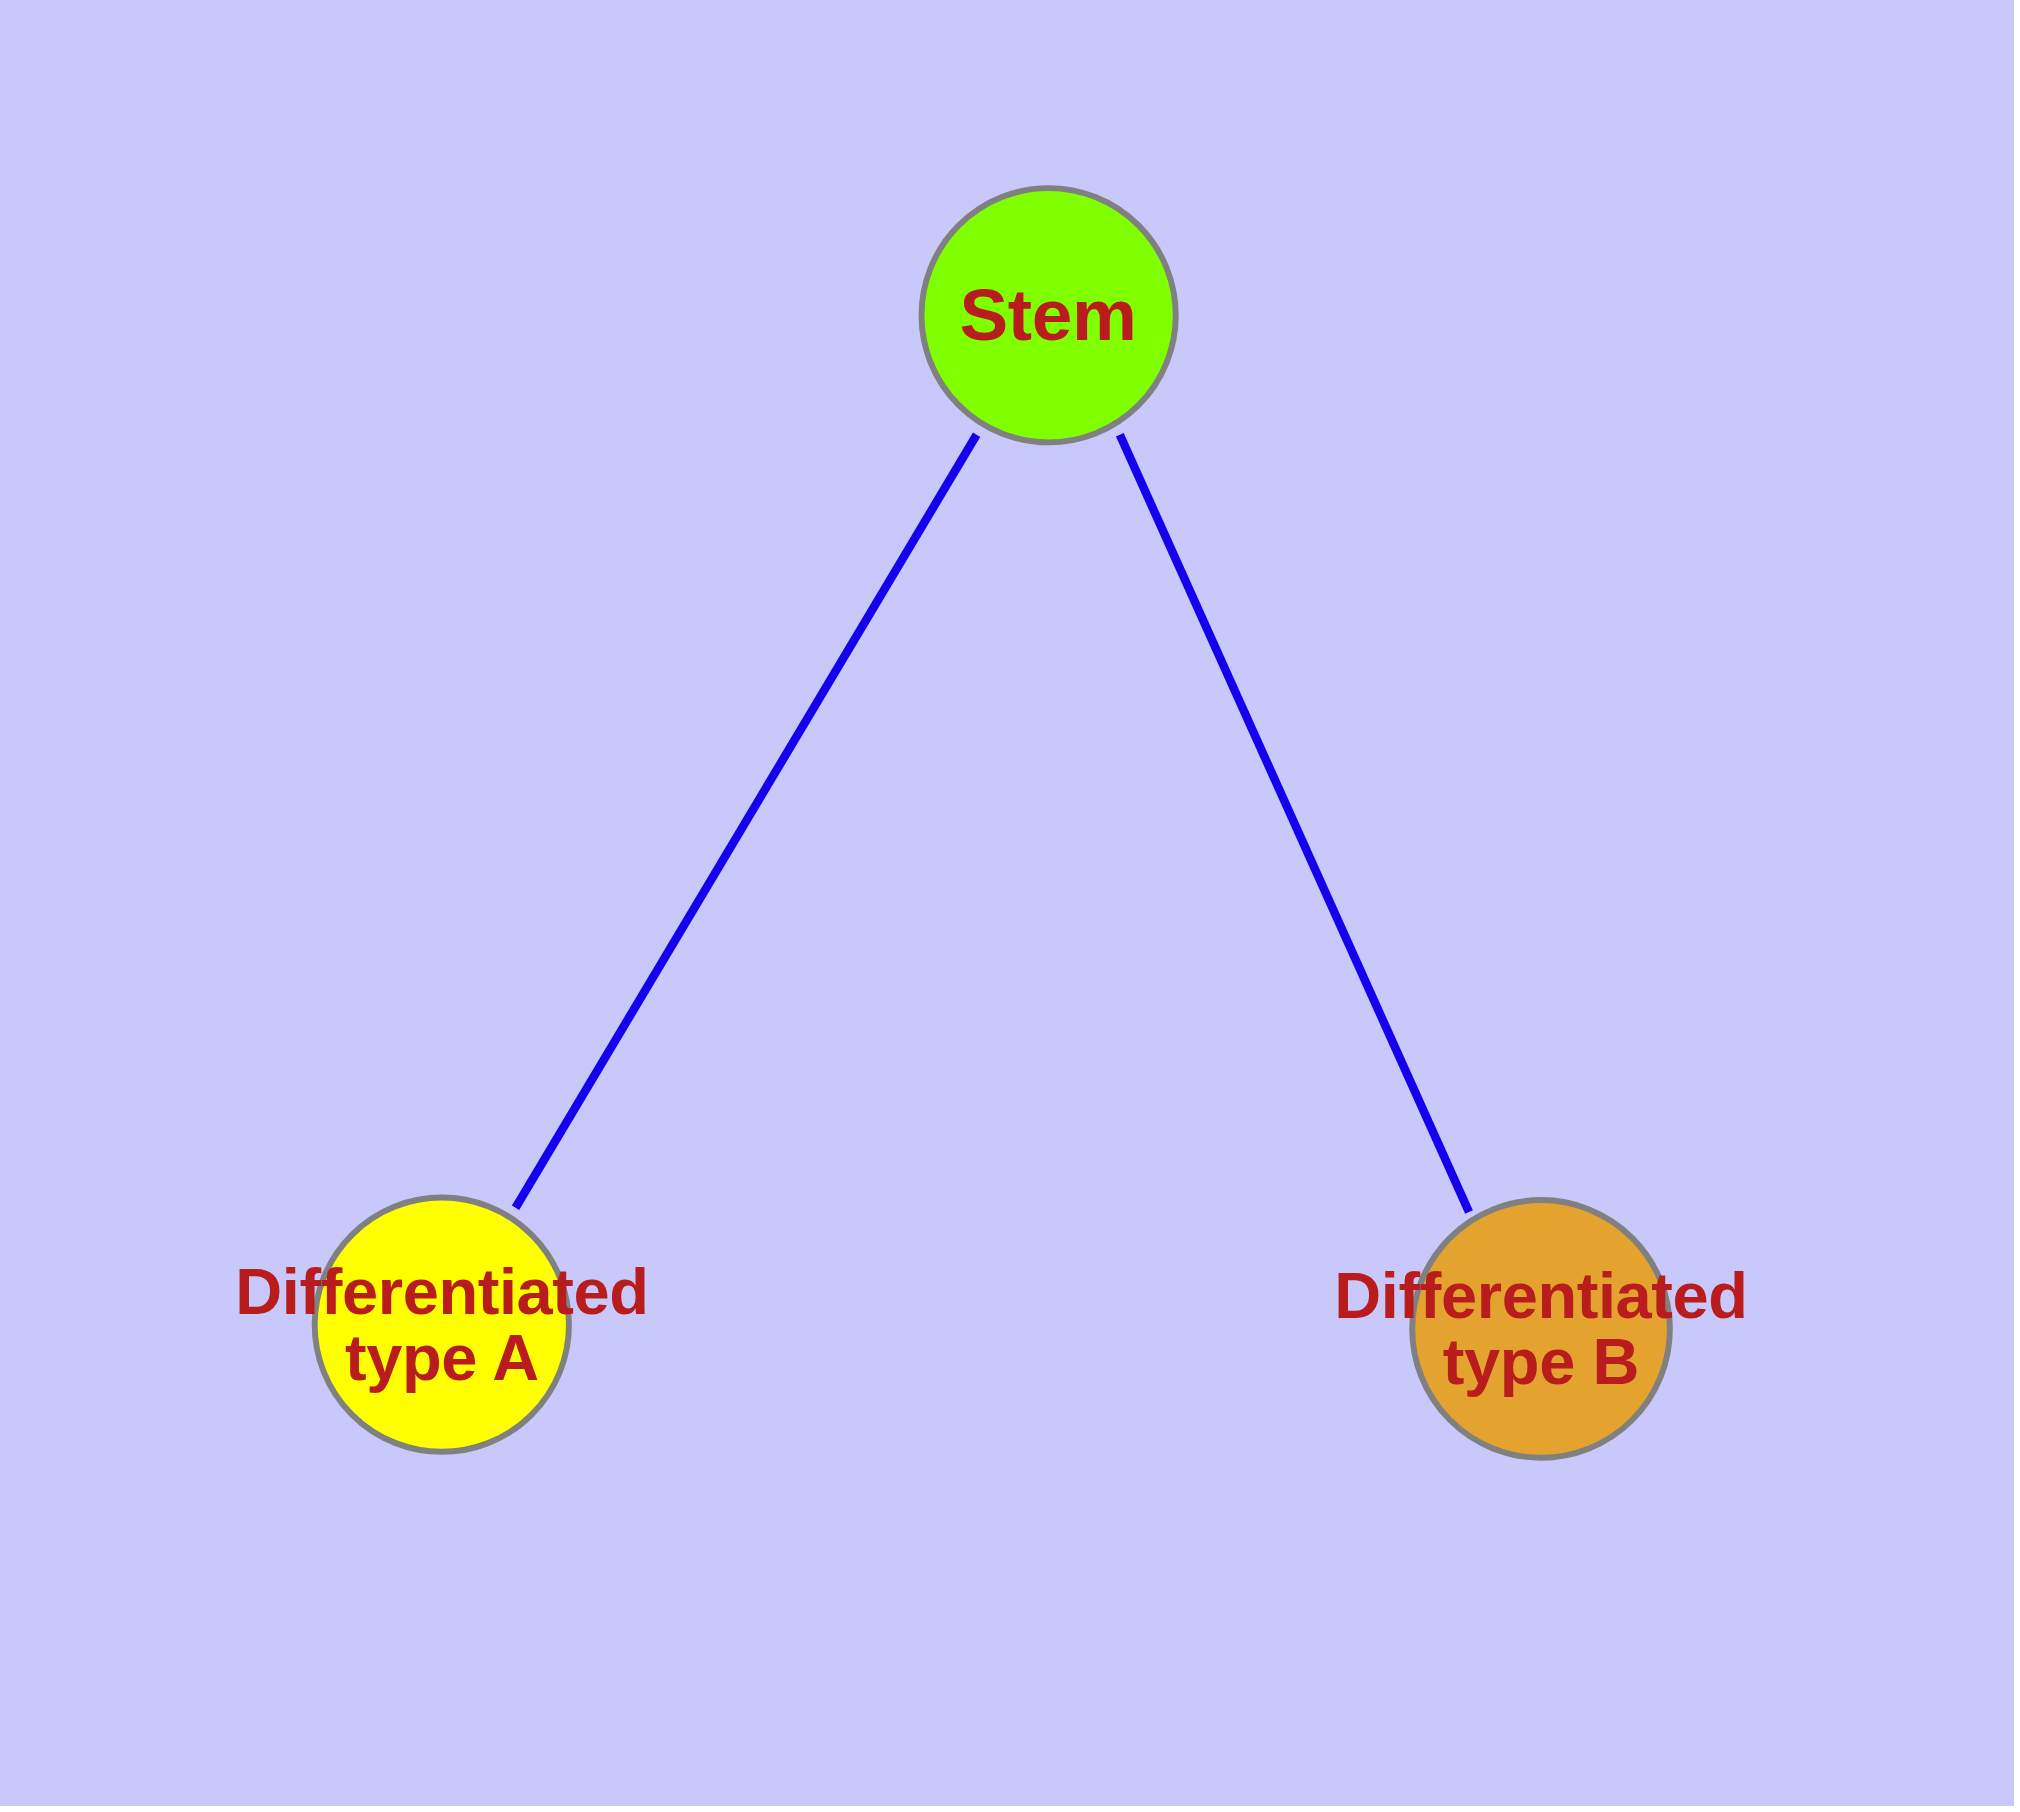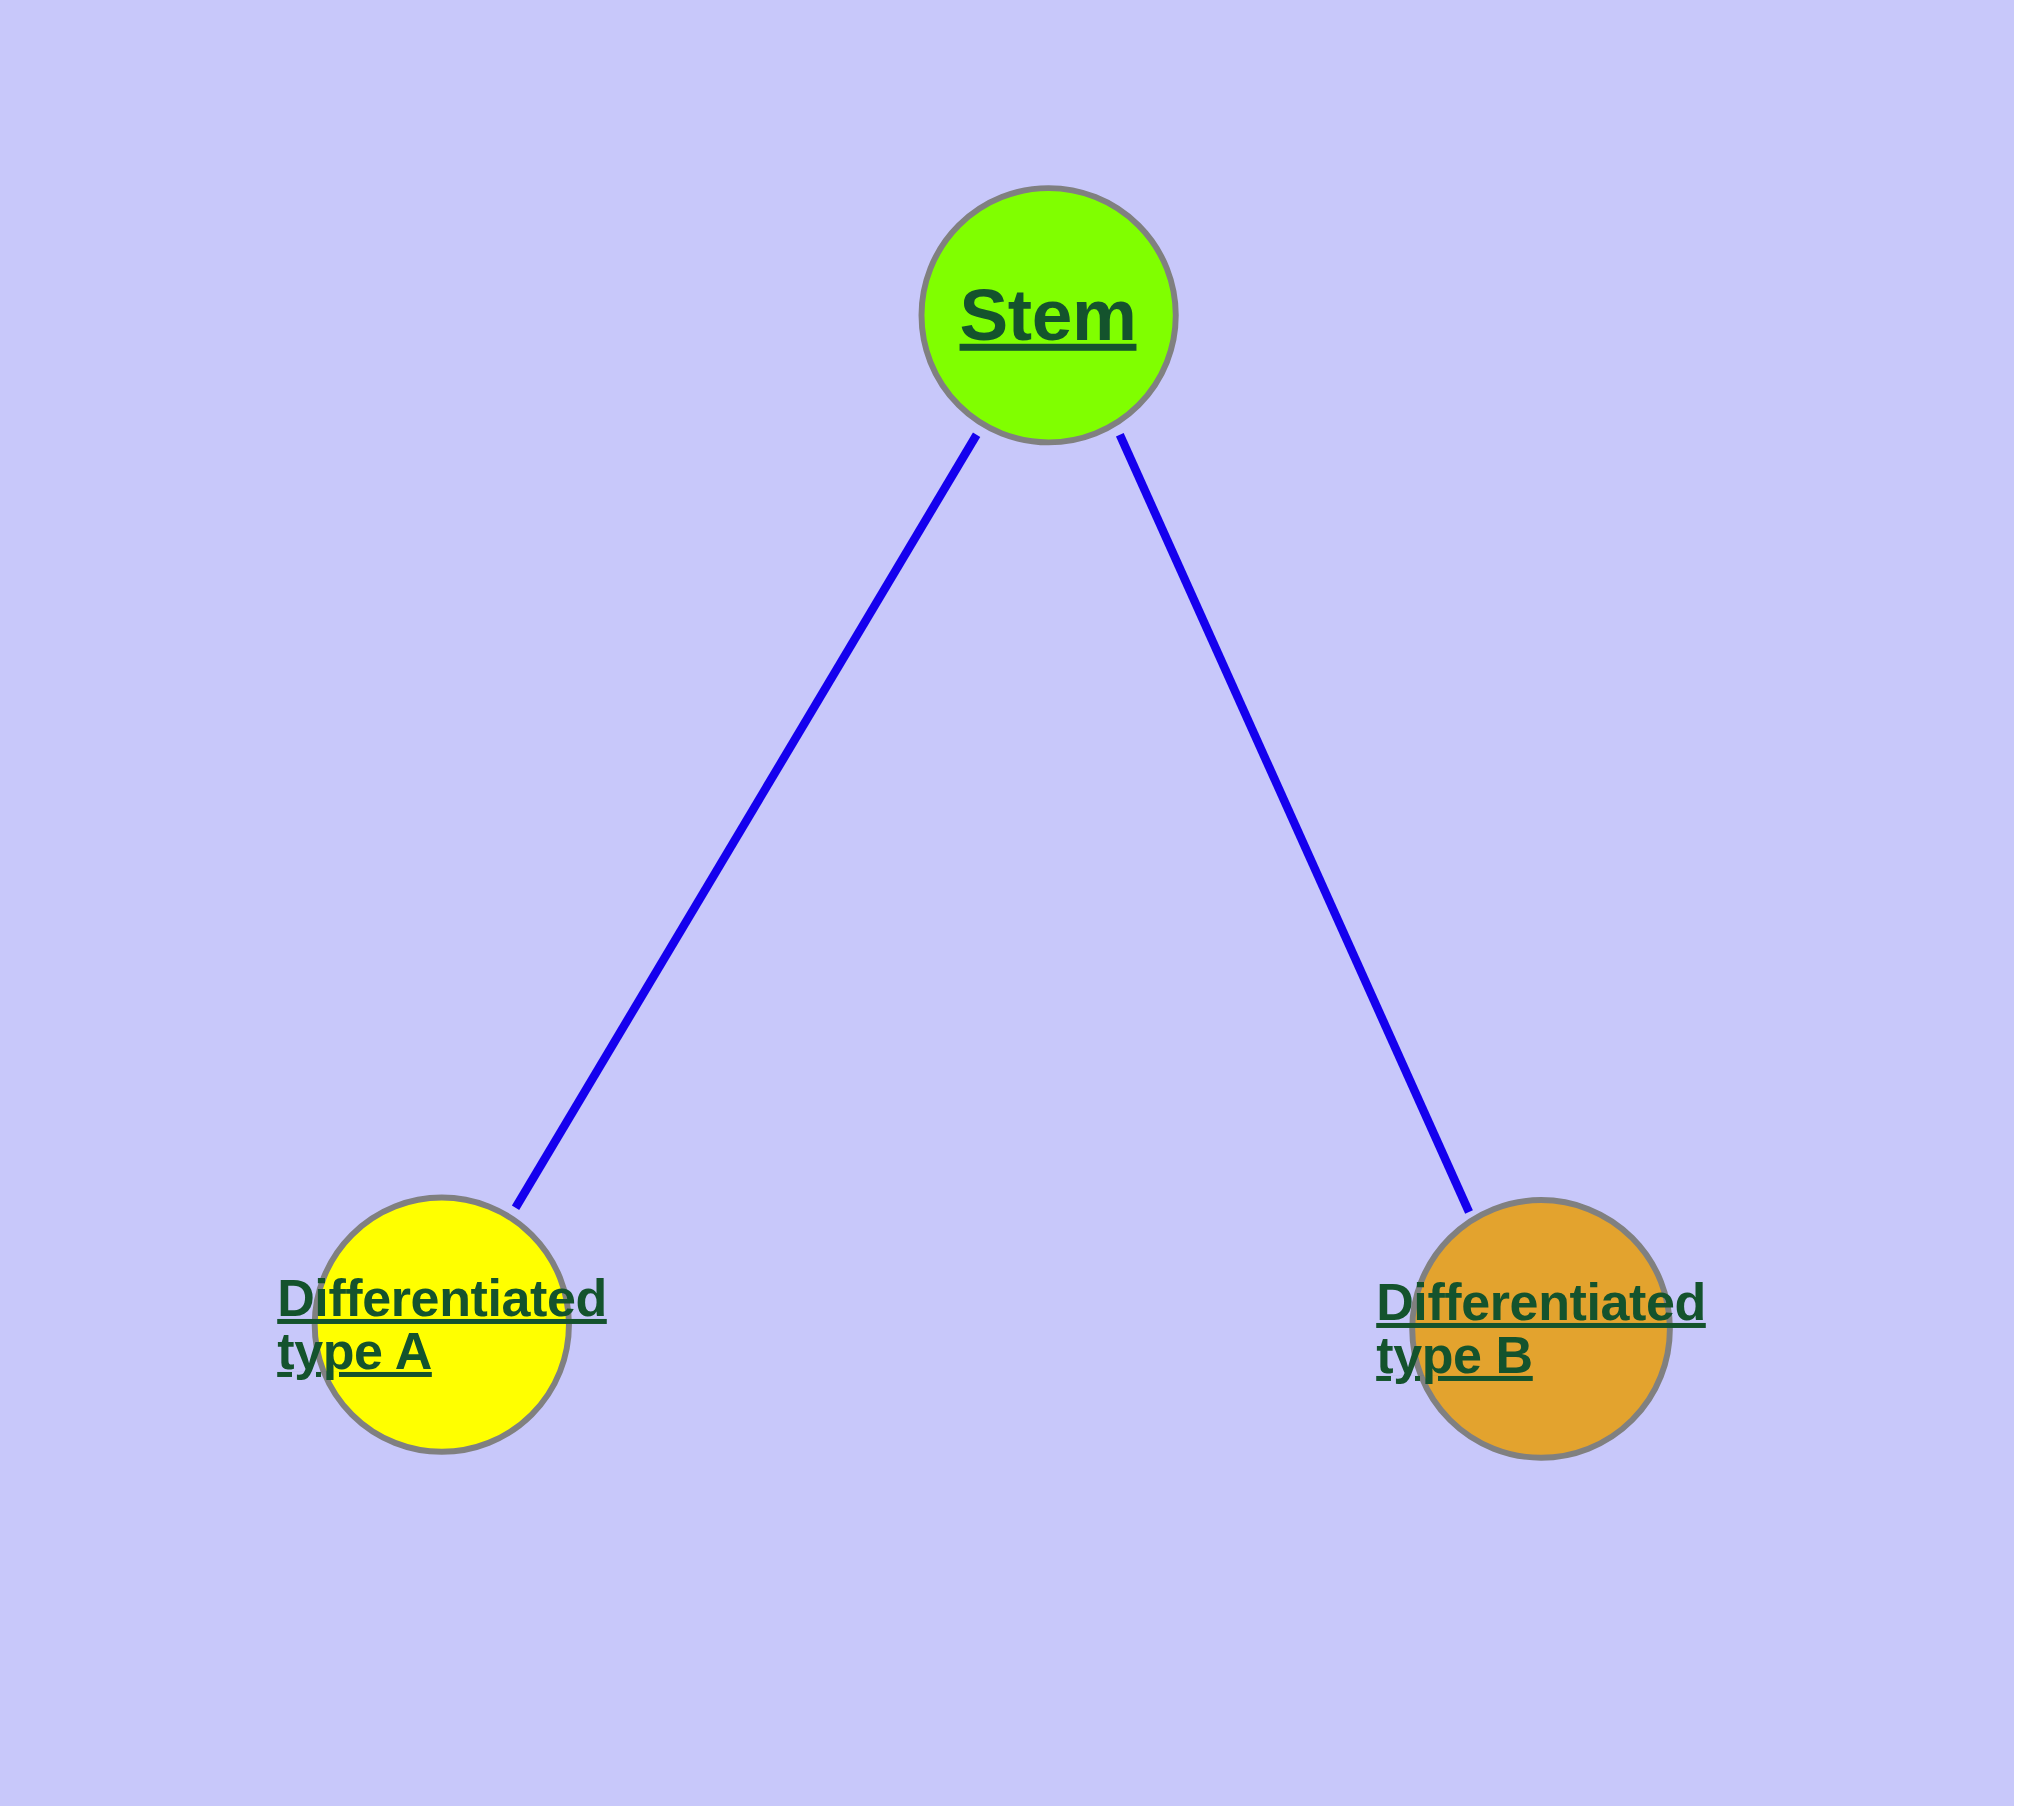--- a/index.html
+++ b/index.html
@@ -29,35 +29,34 @@
   #graph-svg {
     position: absolute;
     left: 0;
     top: 0;
     width: 2021px;
     height: 1812px;
     overflow: visible;
   }
   .node-label {
     position: absolute;
-    color: #14532d;
+    color: #b91c1c;
     font-weight: bold;
-    text-align: left;
+    text-align: center;
     white-space: pre;
     line-height: 1.02;
     letter-spacing: -0.4px;
     pointer-events: none;
     transform: translate(-50%, -50%);
-    text-decoration: underline;
   }
   .node-label.single {
     font-size: 73px;
   }
   .node-label.double {
-    font-size: 52px;
+    font-size: 65px;
   }
 </style>
 </head>
 <body>
 
 <div id="canvas">
 
   <div id="plot-background" style="background: rgb(200, 200, 250);"></div>
 
   <svg id="graph-svg" viewBox="0 0 2384 2138" xmlns="http://www.w3.org/2000/svg">

